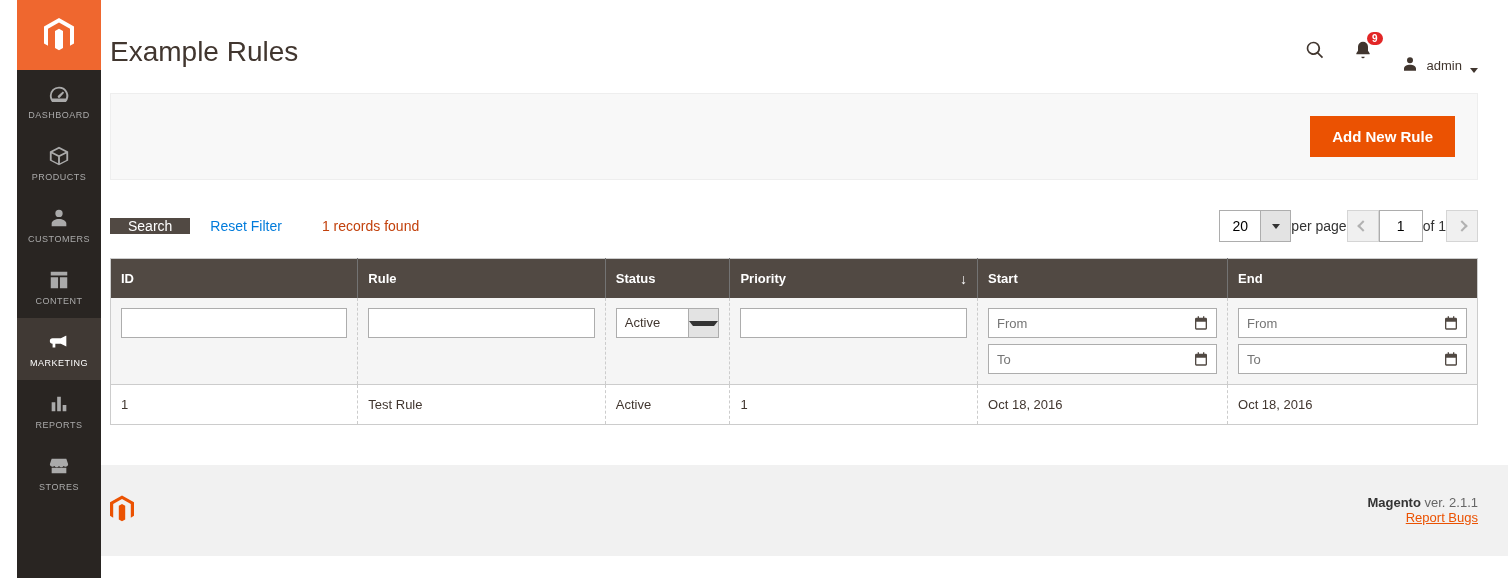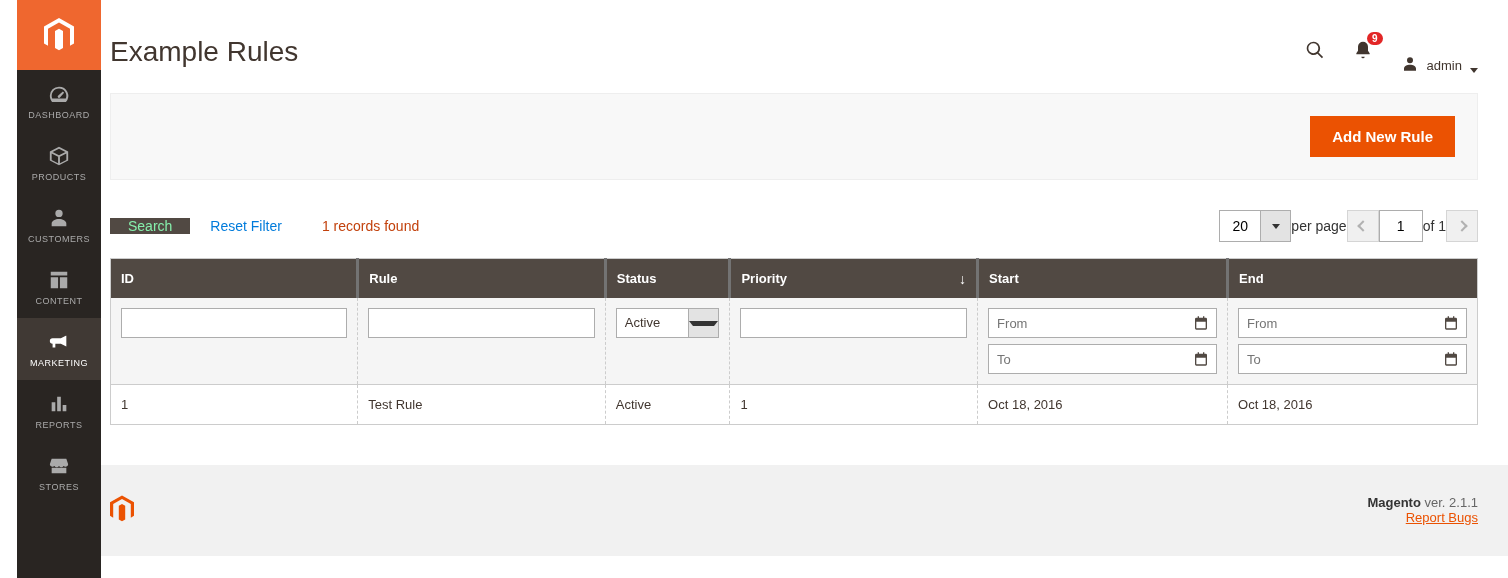--- a/index.html
+++ b/index.html
@@ -27,39 +27,39 @@
 .admin-user { display: flex; align-items: flex-end; gap: 8px; cursor: pointer; font-size: 13px; margin-top: 25px; }
 .admin-user svg.user { width: 18px; height: 18px; fill: #41362f; }
 .caret-down { width: 0; height: 0; border-left: 4px solid transparent; border-right: 4px solid transparent; border-top: 5px solid #41362f; }
 
 
 .action-bar { margin: 0 30px; background: #f8f8f8; border: 1px solid #eee; padding: 22px; text-align: right; }
 .btn-primary { background: #eb5202; color: #fff; border: none; padding: 12px 22px; font-size: 15px; cursor: pointer; font-weight: 600; }
 
 
 .toolbar { margin: 30px 30px 0 30px; display: flex; align-items: center; }
-.btn-dark { background: #514943; color: #86efac; border: none; padding: 0 18px; font-size: 14px; cursor: pointer; }
+.btn-dark { background: #514943; color: #ffffff; border: none; padding: 0 18px; font-size: 14px; cursor: pointer; }
 .link-reset { color: #007bdb; margin-left: 20px; cursor: pointer; font-size: 14px; }
 .records { margin-left: 40px; color: #c2410c; font-size: 14px; }
 .spacer { flex: 1; }
 .pager { display: flex; align-items: center; gap: 0; font-size: 14px; color: #333; }
 .select-wrap { display: flex; border: 1px solid #adadad; height: 32px; }
 .select-wrap input { width: 40px; border: none; text-align: center; font-size: 14px; }
 .select-btn { width: 30px; background: #e3e3e3; border-left: 1px solid #adadad; display: flex; align-items: center; justify-content: center; cursor: pointer; }
 .arrow-down { width: 0; height: 0; border-left: 4px solid transparent; border-right: 4px solid transparent; border-top: 5px solid #333; }
 .page-input { width: 44px; height: 32px; border: 1px solid #adadad; text-align: center; font-size: 14px; }
 .nav-btn { width: 32px; height: 32px; background: #e3e3e3; border: 1px solid #adadad; display: flex; align-items: center; justify-content: center; cursor: pointer; }
 .nav-btn.disabled { opacity: 0.5; cursor: default; }
 .chevron { width: 8px; height: 8px; border-top: 2px solid #666; border-right: 2px solid #666; }
 .chevron.left { transform: rotate(-135deg); }
 .chevron.right { transform: rotate(45deg); }
 
 
 .grid { margin: 16px 30px 40px 30px; border: 1px solid #ccc; border-collapse: collapse; width: calc(100% - 60px); }
-.grid th { background: #514943; color: #fff; text-align: left; padding: 12px 10px; font-weight: 600; font-size: 13px; border-right: 3px solid #737373; position: relative; }
+.grid th { background: #514943; color: #fff; text-align: left; padding: 12px 10px; font-weight: 600; font-size: 13px; border-right: 1px solid #737373; position: relative; }
 .grid th:last-child { border-right: none; }
 .sort-ind { position: absolute; right: 10px; top: 50%; transform: translateY(-50%); font-size: 14px; }
 .grid tr.filter-row td { background: #f5f5f5; padding: 10px; border-right: 1px dashed #ccc; border-bottom: 1px solid #ccc; vertical-align: top; }
 .grid tr.filter-row td:last-child { border-right: none; }
 .filter-input { width: 100%; height: 30px; border: 1px solid #adadad; padding: 0 8px; font-size: 13px; }
 .filter-select { display: flex; border: 1px solid #adadad; height: 30px; background: #fff; }
 .filter-select span { flex: 1; padding: 0 8px; line-height: 28px; font-size: 13px; }
 .filter-date { display: flex; border: 1px solid #adadad; height: 30px; background: #fff; margin-bottom: 6px; }
 .filter-date:last-child { margin-bottom: 0; }
 .filter-date input { flex: 1; border: none; padding: 0 8px; font-size: 13px; color: #000000; }

